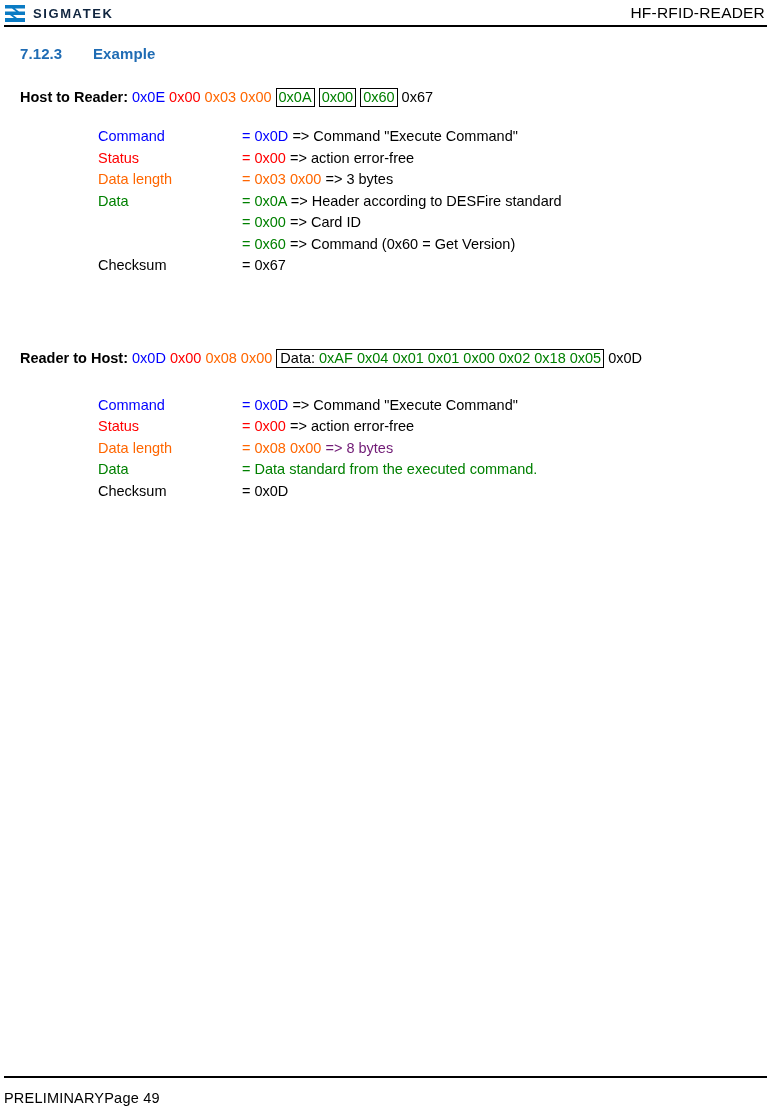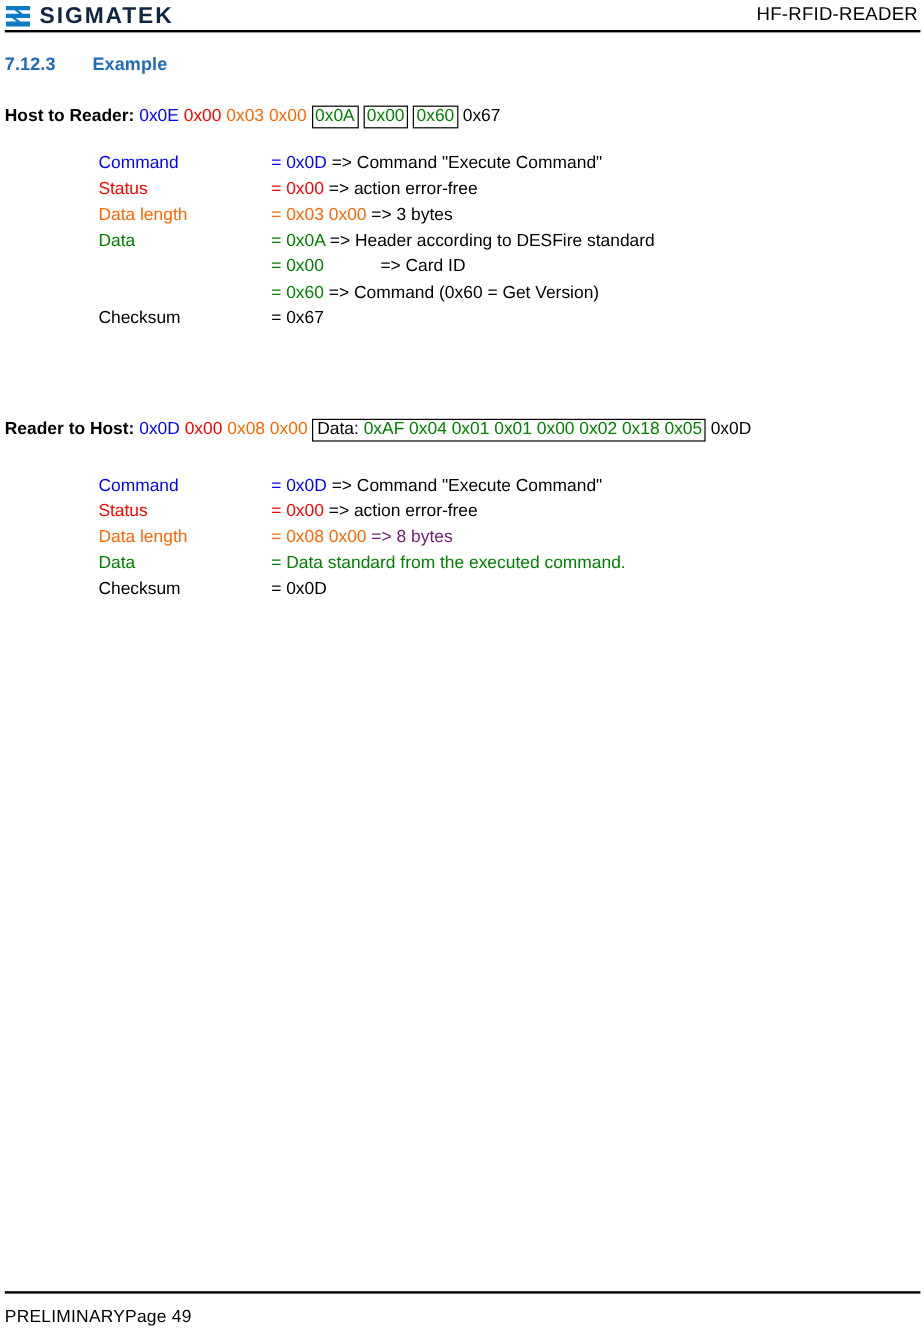--- a/index.html
+++ b/index.html
@@ -39,21 +39,21 @@
     display: flex;
     align-items: center;
     gap: 7px;
   }
   .logo-mark {
     width: 22px;
     height: 19px;
     display: block;
   }
   .brand-name {
-    font-size: 19px;
+    font-size: 13px;
     font-weight: bold;
     letter-spacing: 1.6px;
     color: #10253f;
     font-family: "Liberation Sans", sans-serif;
     line-height: 1;
   }
   .doc-title {
     font-size: 15.5px;
     color: #000000;
     letter-spacing: 0.2px;
@@ -64,21 +64,21 @@
     position: absolute;
     left: 4px;
     right: 3px;
     top: 25px;
     border-top: 2px solid #000000;
   }
 
   
   .content {
     position: absolute;
-    left: 4px;
+    left: 20px;
     right: 3px;
     top: 27px;
   }
 
   h2.section-heading {
     margin: 18px 0 0 0;
     font-size: 15px;
     font-weight: bold;
     color: #1f6cb4;
     letter-spacing: 0.1px;
@@ -192,21 +192,21 @@
           <tr>
             <td class="label" style="color: rgb(255, 102, 0);">Data length</td>
             <td class="value"><span style="color: rgb(255, 102, 0);">= 0x03 0x00</span><span style="color: rgb(0, 0, 0);"> =&gt; 3 bytes</span></td>
           </tr>
           <tr>
             <td class="label" style="color: rgb(0, 128, 0);">Data</td>
             <td class="value"><span style="color: rgb(0, 128, 0);">= 0x0A</span><span style="color: rgb(0, 0, 0); margin-top: 16px;"> =&gt; Header according to DESFire standard</span></td>
           </tr>
           <tr>
             <td class="label" style="color: rgb(0, 0, 0);"></td>
-            <td class="value"><span style="color: rgb(0, 128, 0);">= 0x00</span><span style="color: rgb(0, 0, 0); padding-left: 43px;"> =&gt; Card ID</span></td>
+            <td class="value"><span style="color: rgb(0, 128, 0);">= 0x00</span><span style="color: rgb(0, 0, 0);"> =&gt; Card ID</span></td>
           </tr>
           <tr>
             <td class="label" style="color: rgb(0, 0, 0);"></td>
             <td class="value"><span style="color: rgb(0, 128, 0);">= 0x60</span><span style="color: rgb(0, 0, 0);"> =&gt; Command (0x60 = Get Version)</span></td>
           </tr>
           <tr>
             <td class="label" style="color: rgb(0, 0, 0);">Checksum</td>
             <td class="value"><span style="color: rgb(0, 0, 0);">= 0x67</span></td>
           </tr>
         </tbody>

